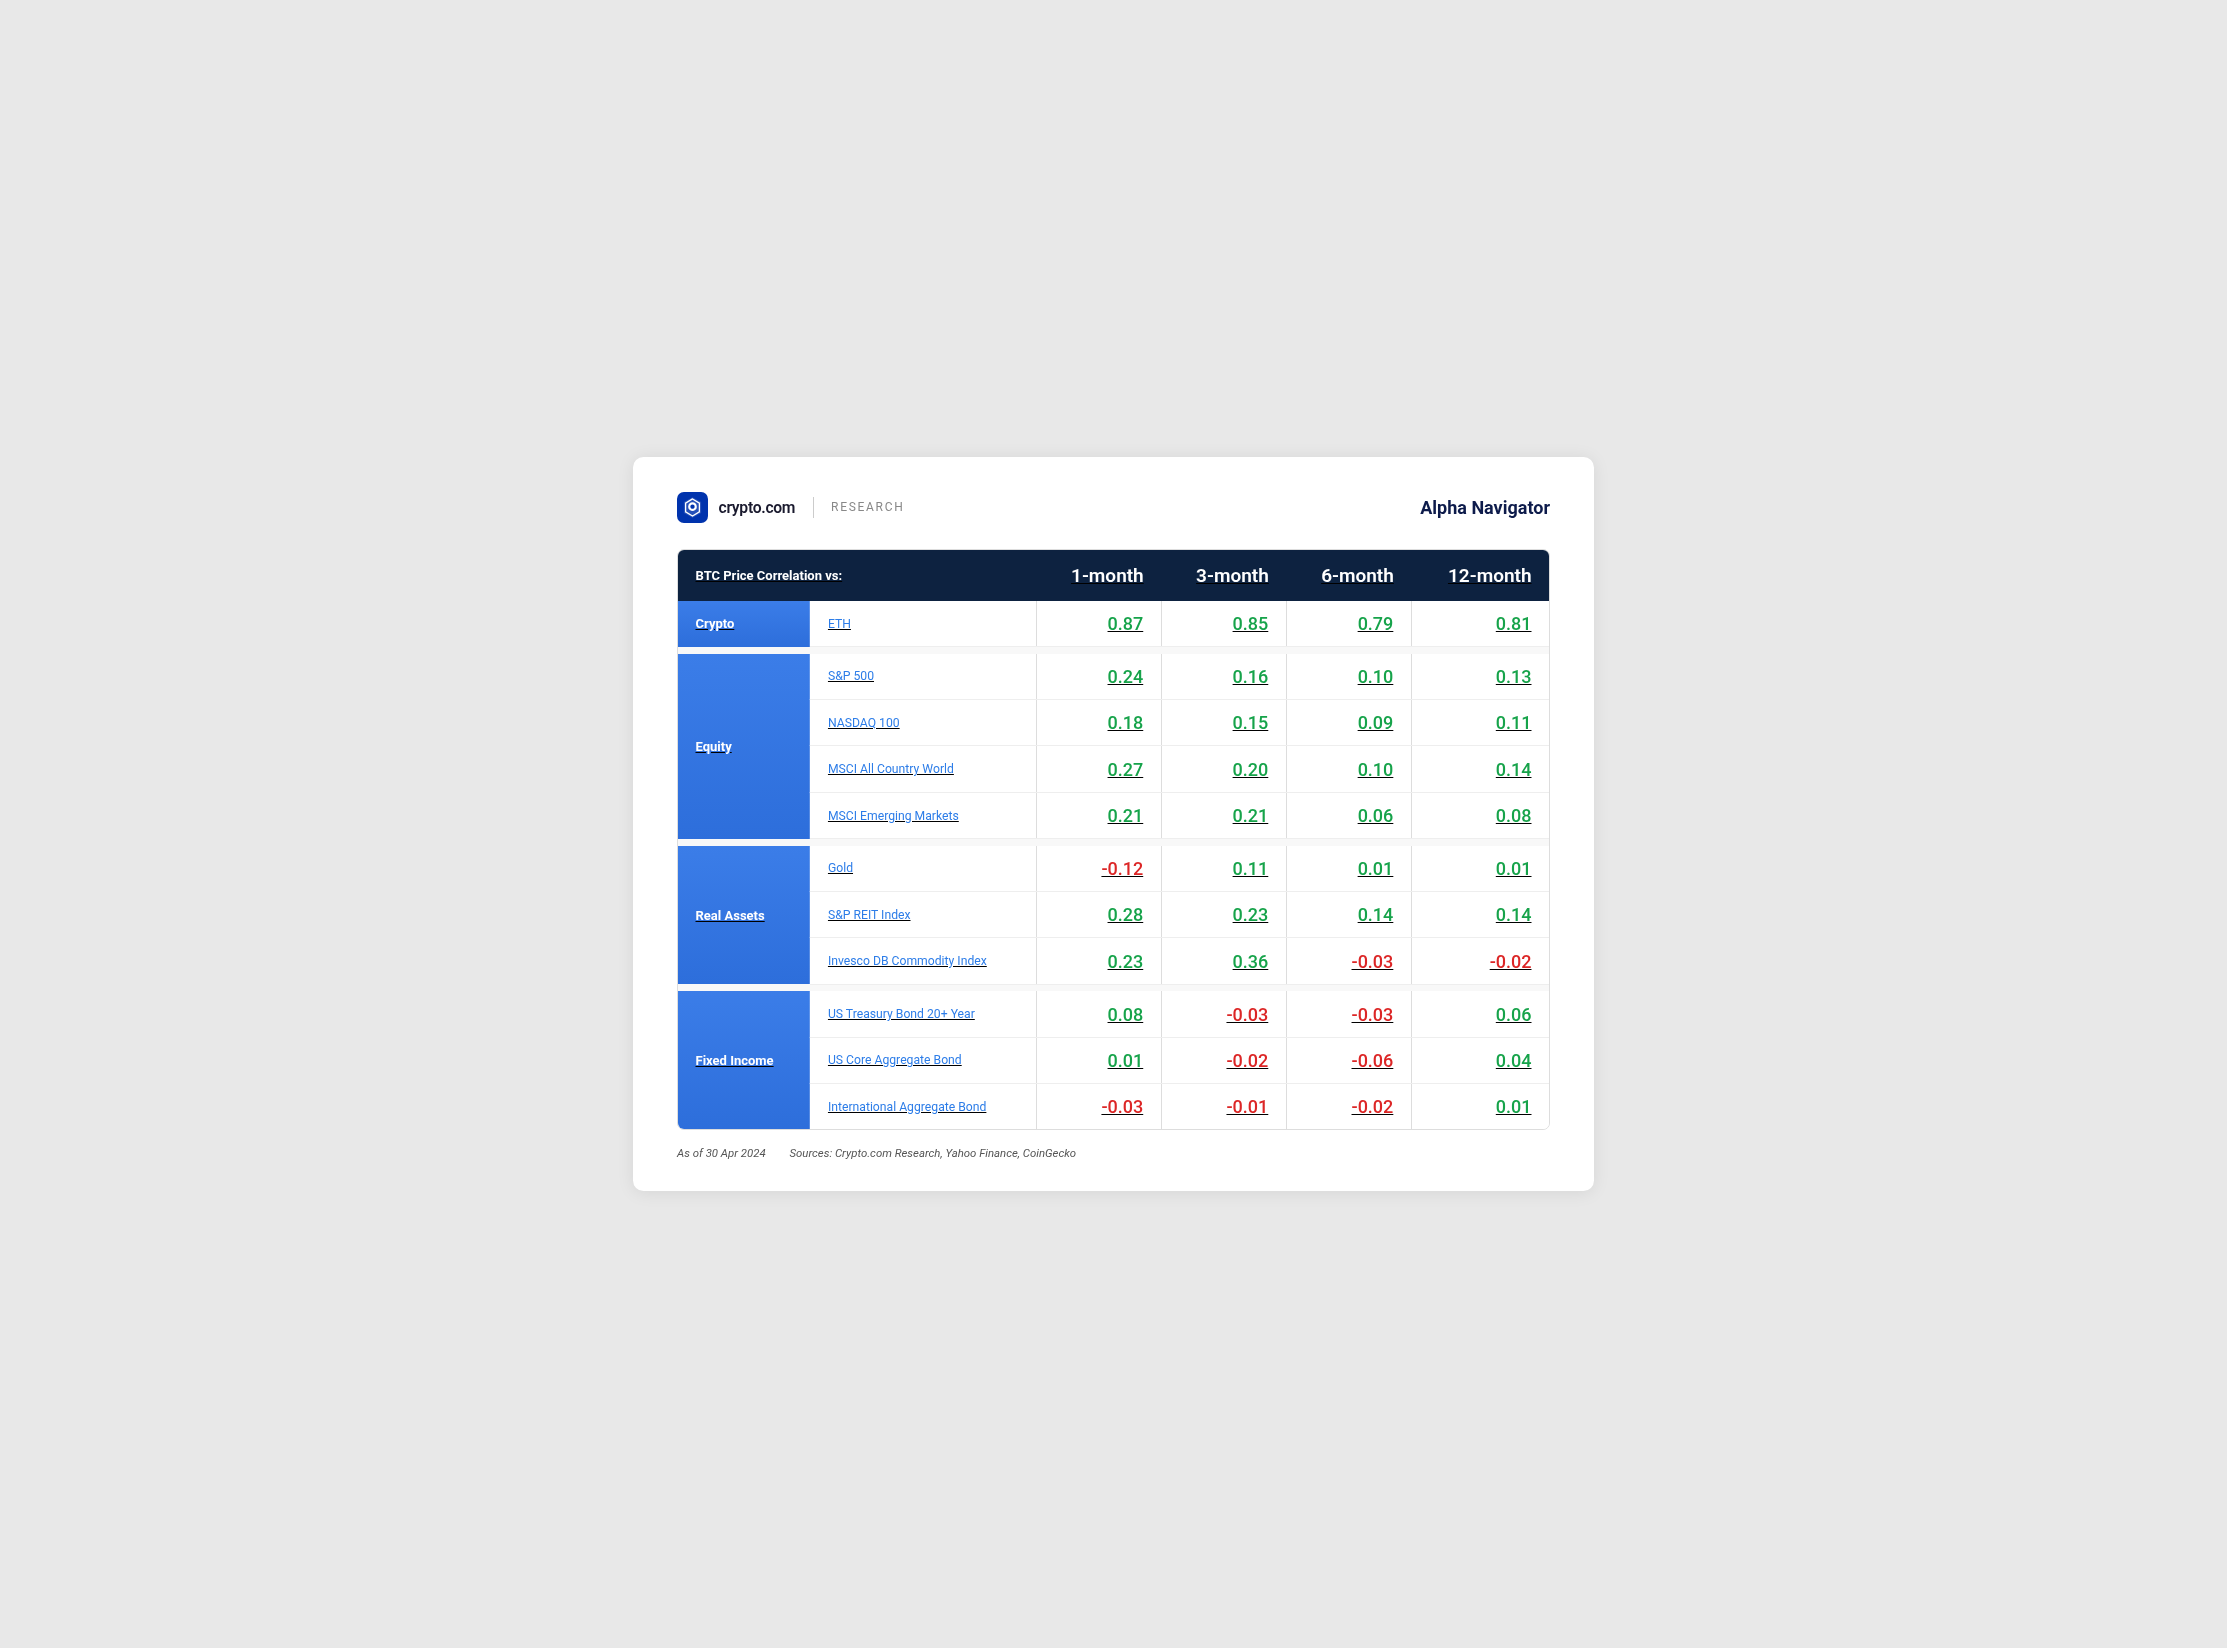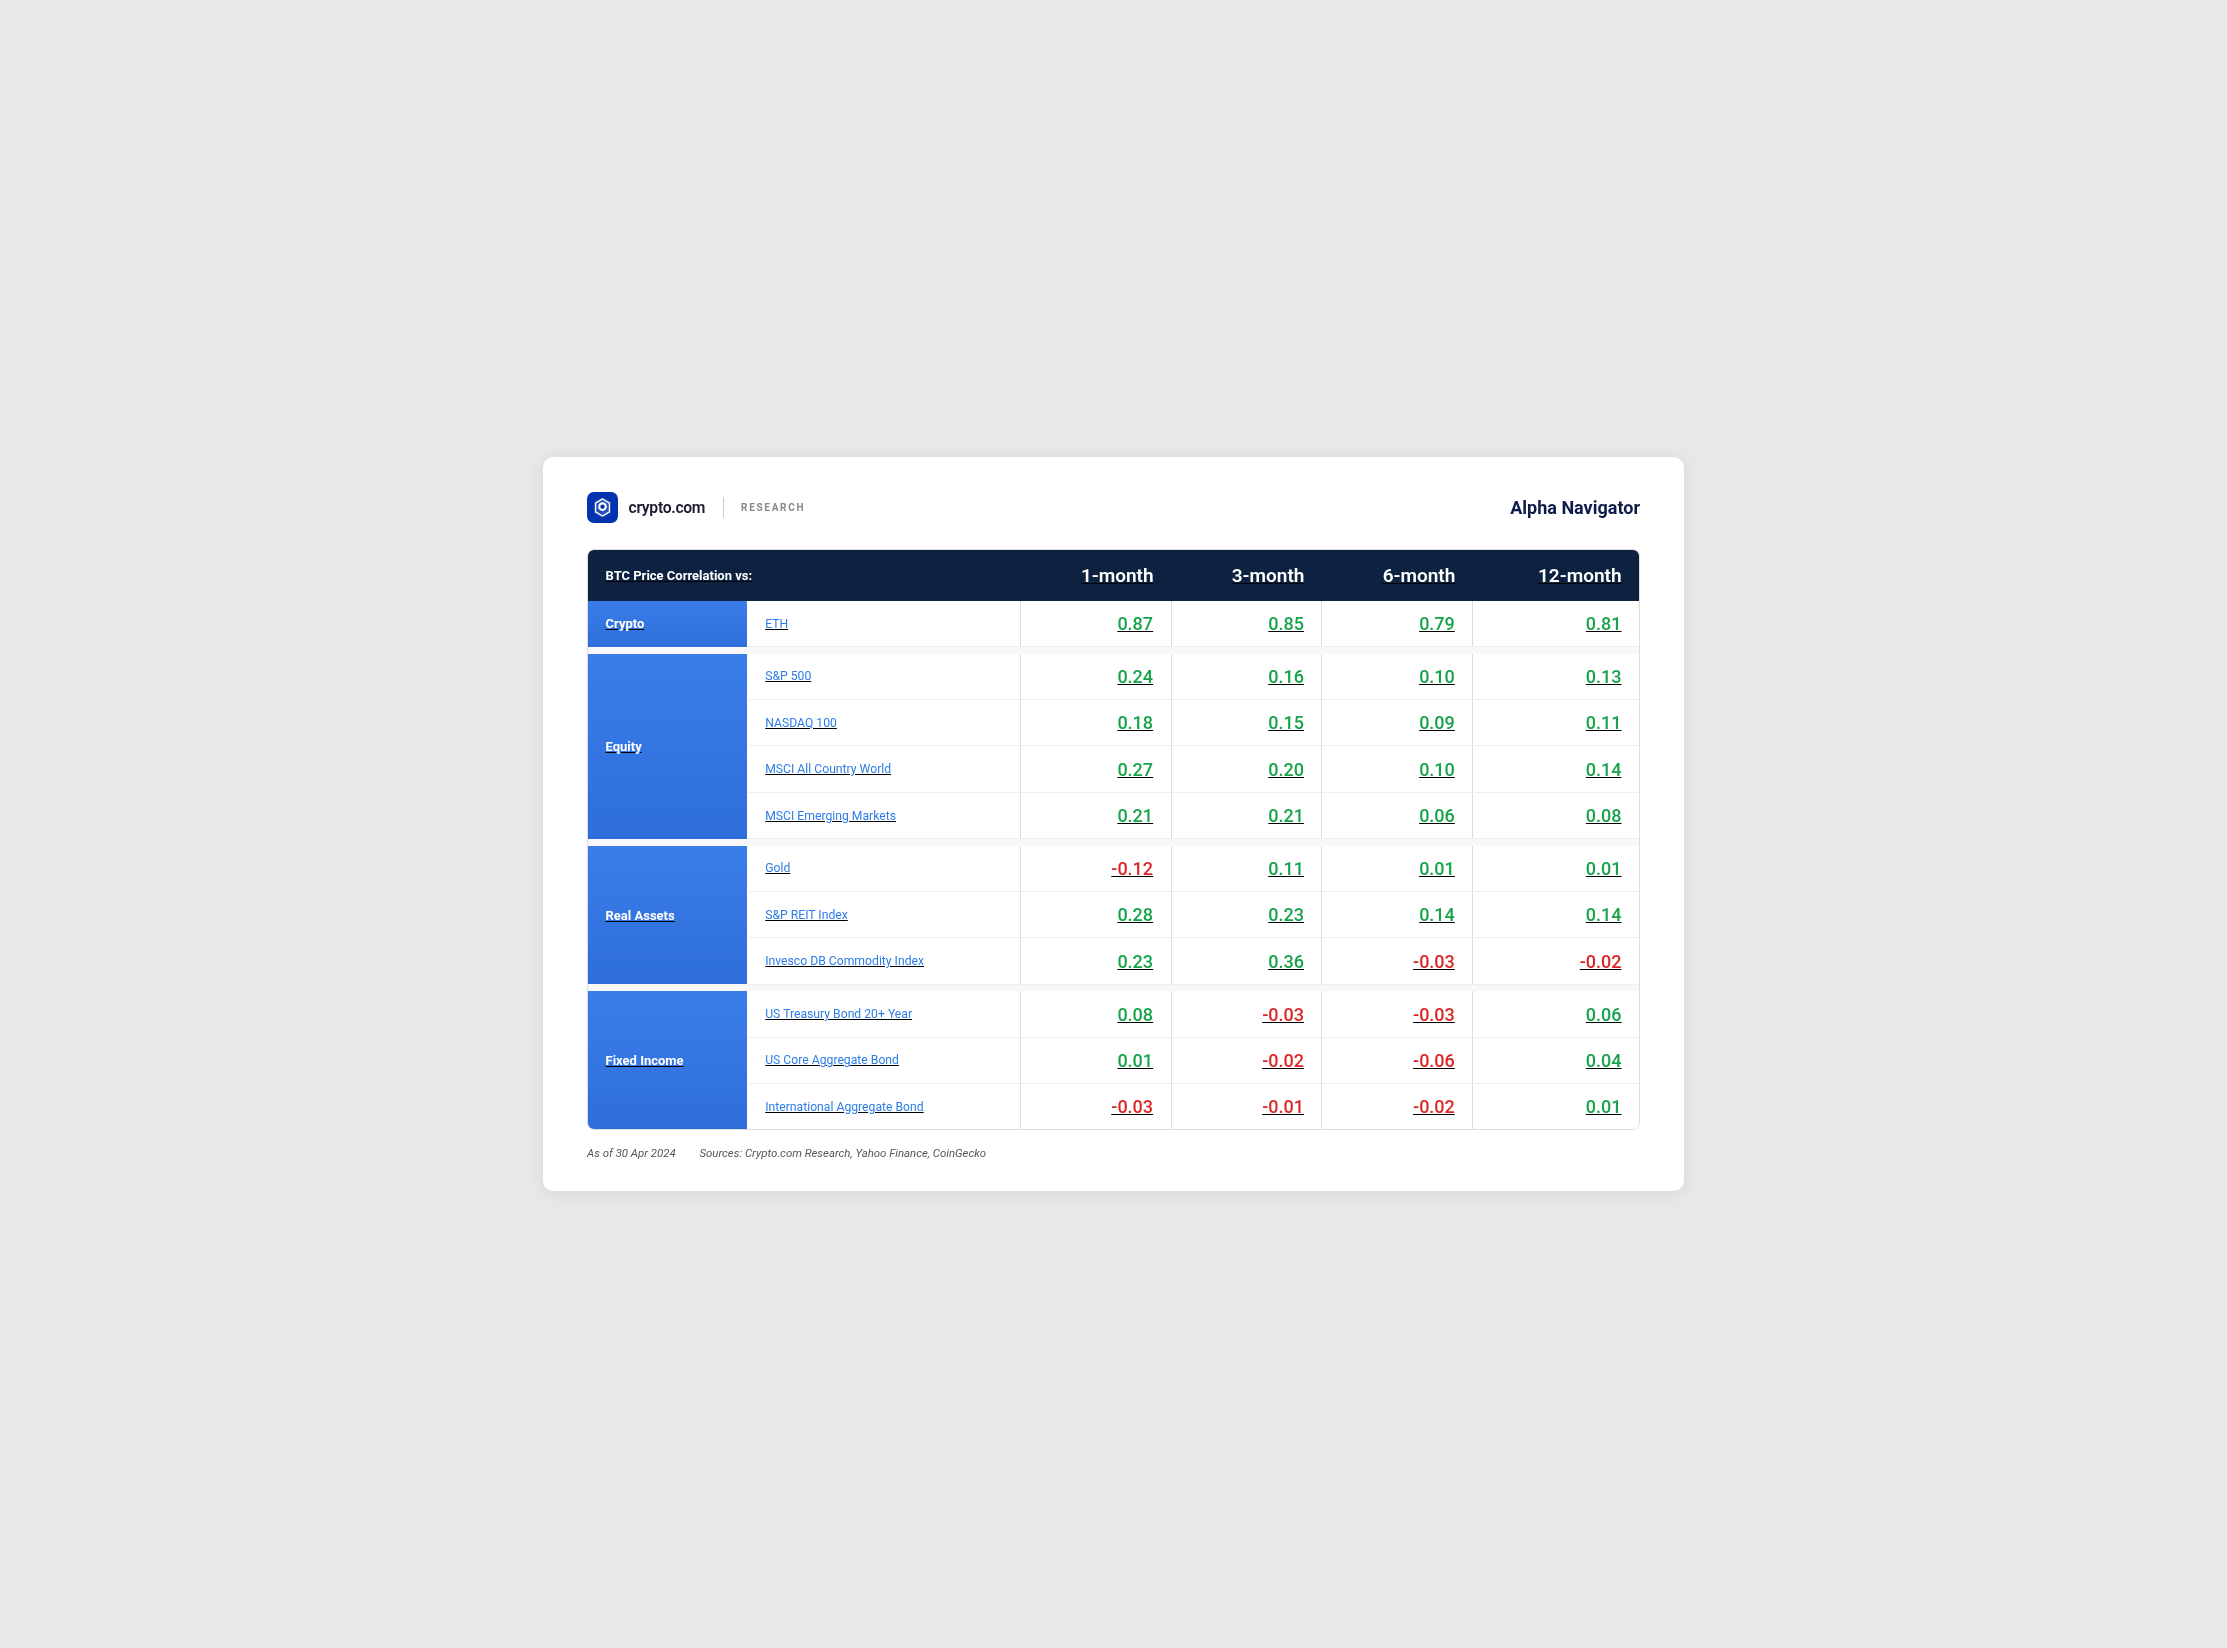--- a/index.html
+++ b/index.html
@@ -14,21 +14,21 @@
       justify-content: center;
       align-items: center;
       min-height: 100vh;
       font-family: -apple-system, BlinkMacSystemFont, 'Segoe UI', Roboto, Arial, sans-serif;
     }
 
     .card {
       background: #ffffff;
       border-radius: 10.5px;
       padding: 35px 44px 31px 44px;
-      width: 1141px;
+      width: 961px;
       box-shadow: 0 1.7px 17.5px rgba(0,0,0,0.08);
     }
 
     
     .header {
       display: flex;
       justify-content: space-between;
       align-items: center;
       margin-bottom: 26px;
     }
@@ -52,22 +52,22 @@
     }
 
     .divider-vertical {
       width: 0.9px;
       height: 21px;
       background: #ccc;
       margin: 0 7px;
     }
 
     .research-text {
-      font-size: 10px;
-      font-weight: 700;
+      font-size: 12px;
+      font-weight: 400;
       color: #888;
       letter-spacing: 1.7px;
     }
 
     .alpha-navigator {
       font-size: 18px;
       font-weight: 700;
       color: #0d1b4b;
     }
 

